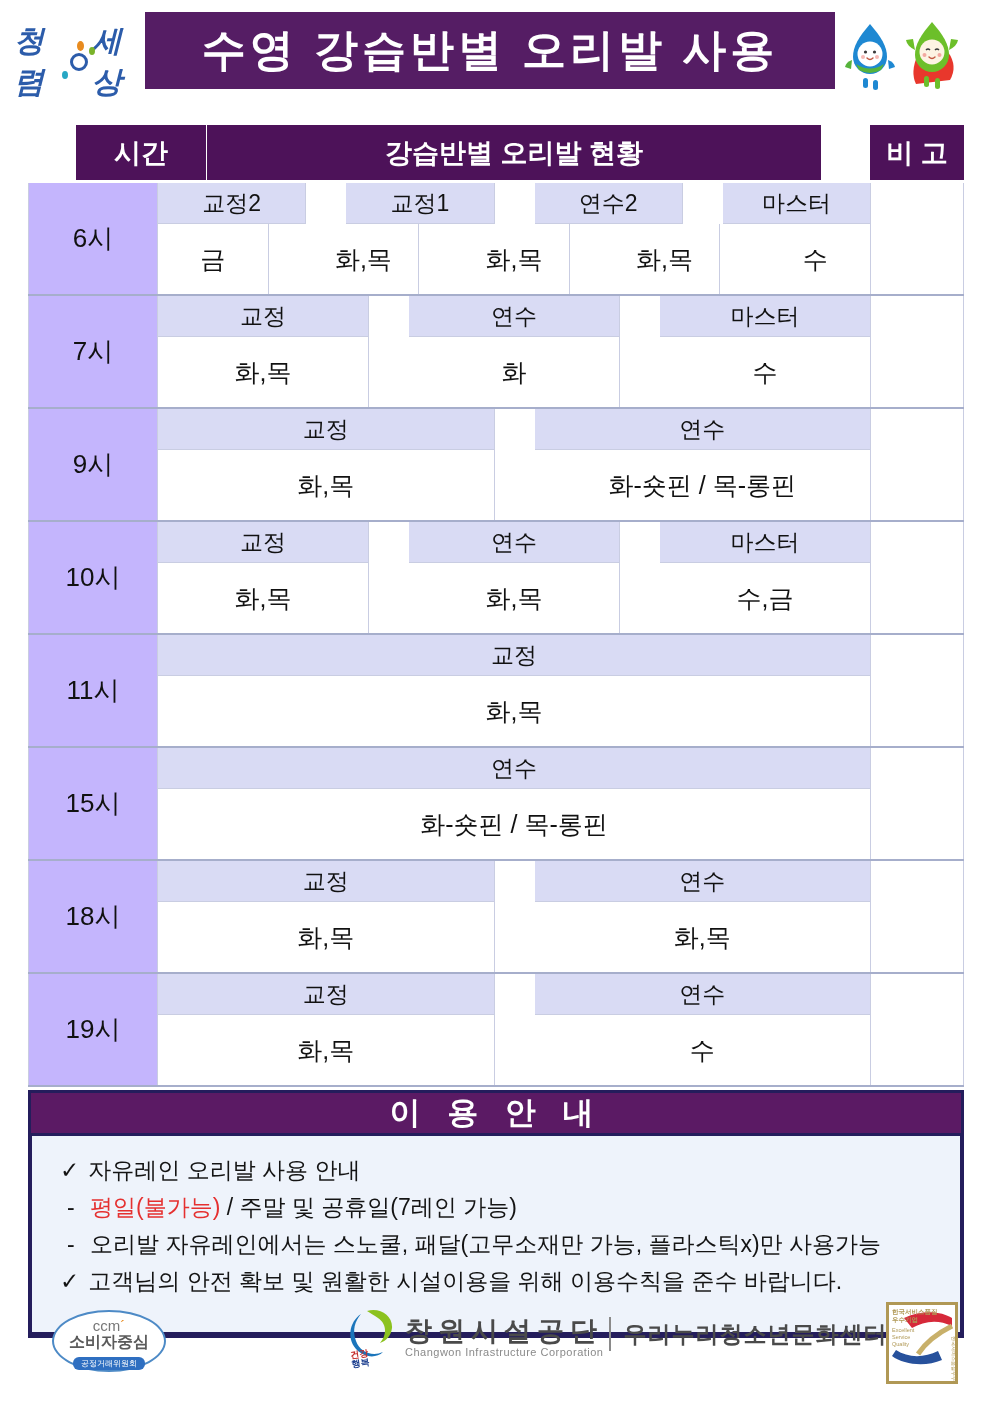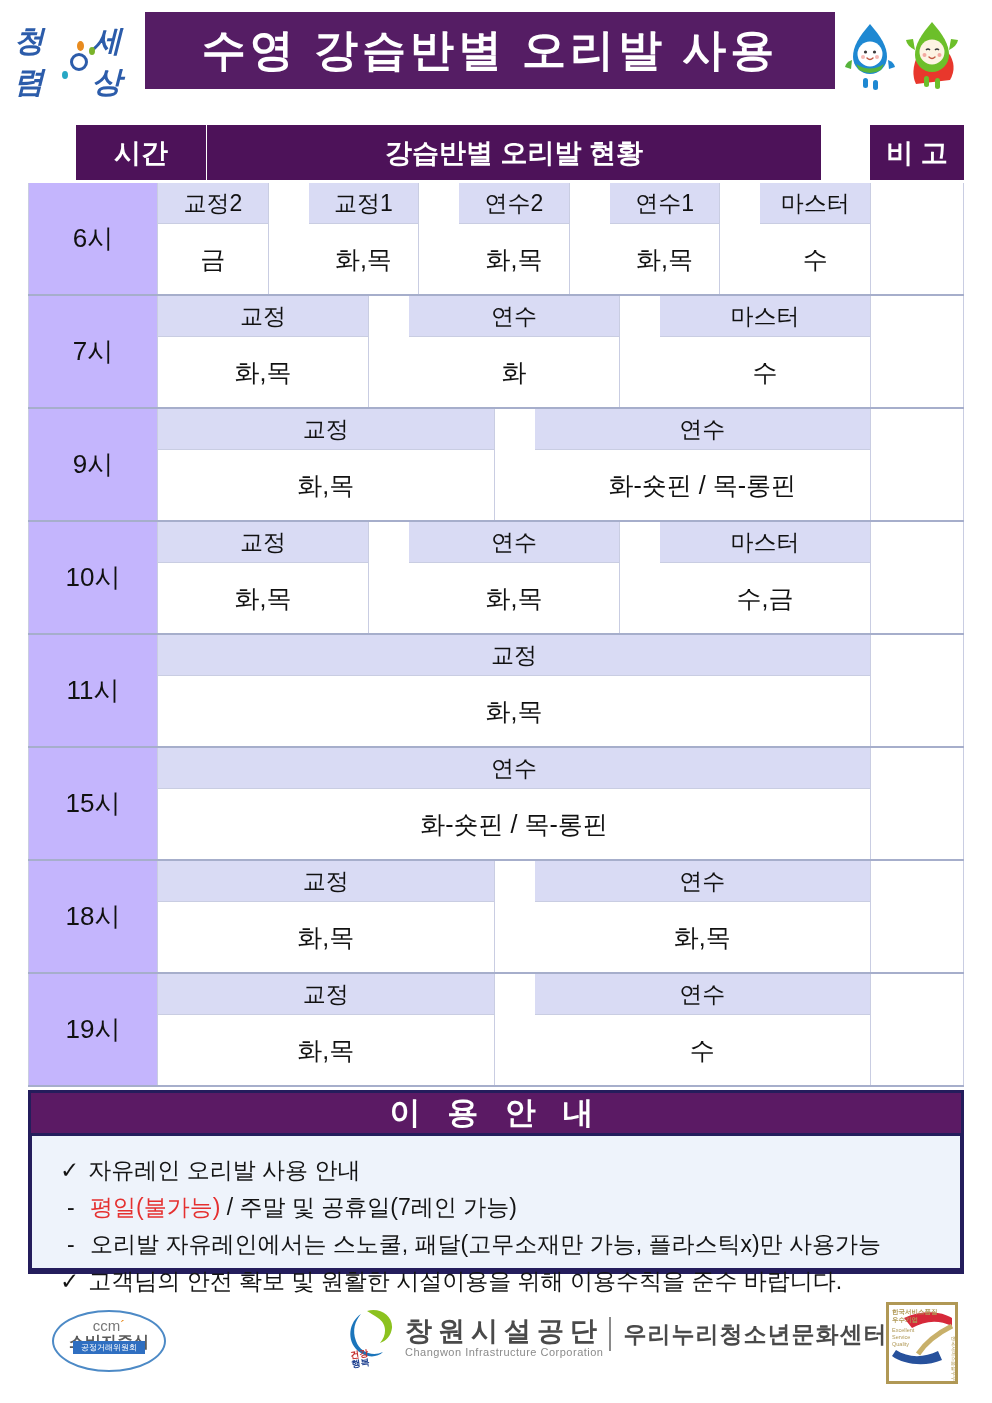--- a/index.html
+++ b/index.html
@@ -58,37 +58,37 @@
 
   
   .notice { position:absolute; left:28px; top:1090px; width:936px; }
   .notice-banner {
     height:46px; background:#5b1a64; border:3px solid #241d5c;
     display:flex; align-items:center; justify-content:center;
   }
   .notice-banner .notice-title { color:#fff; font-size:31px; font-weight:bold; letter-spacing:9px; }
   .notice-body {
     background:#eef3fb; border:4px solid #241d5c; border-top:none; border-bottom-width:6px;
-    height:138px; padding:16px 28px 0 28px; font-size:23px; line-height:37px; color:#141414;
+    height:202px; padding:16px 28px 0 28px; font-size:23px; line-height:37px; color:#141414;
   }
   .nline { white-space:pre-wrap; }
   .nline .bullet { display:inline-block; margin-right:9px; }
   .nline.dash { padding-left:7px; }
   .nline .red { color:#e53030; }
 
   
   .footer { position:absolute; left:0; top:1300px; width:992px; height:100px; }
 
   .ccm-logo { position:absolute; left:52px; top:10px; width:114px; height:62px;
     border:2px solid #4d8ac6; border-radius:50%; background:#fff; text-align:center; }
   .ccm-top { margin-top:7px; font-size:15px; color:#777; line-height:14px; }
   .ccm-top .tick { color:#e88b1f; }
   .ccm-main { font-size:16px; font-weight:bold; color:#5a5a5a; line-height:18px; }
-  .ccm-badge { position:absolute; left:50%; transform:translateX(-50%); bottom:16px;
-    background:#2f6fc1; color:#fff; font-size:8px; padding:1px 8px; border-radius:0; white-space:nowrap; }
+  .ccm-badge { position:absolute; left:50%; transform:translateX(-50%); bottom:0;
+    background:#2f6fc1; color:#fff; font-size:8px; padding:1px 8px; border-radius:6px; white-space:nowrap; }
 
   .cw { position:absolute; left:345px; top:8px; display:flex; align-items:center; }
   .cw-icon { position:relative; width:50px; height:58px; }
   .cw-stamp { position:absolute; left:6px; bottom:-2px; font-size:9px; line-height:9px; font-weight:bold; transform:rotate(-8deg); }
   .cw-stamp .s1 { color:#c22a2a; } .cw-stamp .s2 { color:#1d3f8f; }
   .cw-text { margin-left:10px; }
   .cw-kr { font-size:27px; font-weight:bold; color:#4a4a4a; letter-spacing:6px; line-height:30px; }
   .cw-en { font-size:11px; color:#8a8a8a; letter-spacing:0.5px; }
   .cw-div { width:2px; height:34px; background:#8a8a8a; margin:0 12px 6px 6px; }
   .cw-team { font-size:23px; font-weight:bold; color:#4a4a4a; letter-spacing:1px; margin-bottom:6px; }
@@ -155,21 +155,20 @@
       <div class="th th-note">비 고</div>
     </div>
     <div class="tbody">
         <div class="block">
           <div class="time-cell">6시</div>
           <div class="cells">
             <div class="crow crow-head">
               <div class="ccell">교정2</div>
               <div class="ccell">교정1</div>
               <div class="ccell">연수2</div>
-              <div class="ccell">연수1</div>
               <div class="ccell">마스터</div>
             </div>
             <div class="crow crow-day">
               <div class="ccell">금</div>
               <div class="ccell">화,목</div>
               <div class="ccell">화,목</div>
               <div class="ccell">화,목</div>
               <div class="ccell">수</div>
             </div>
           </div>

